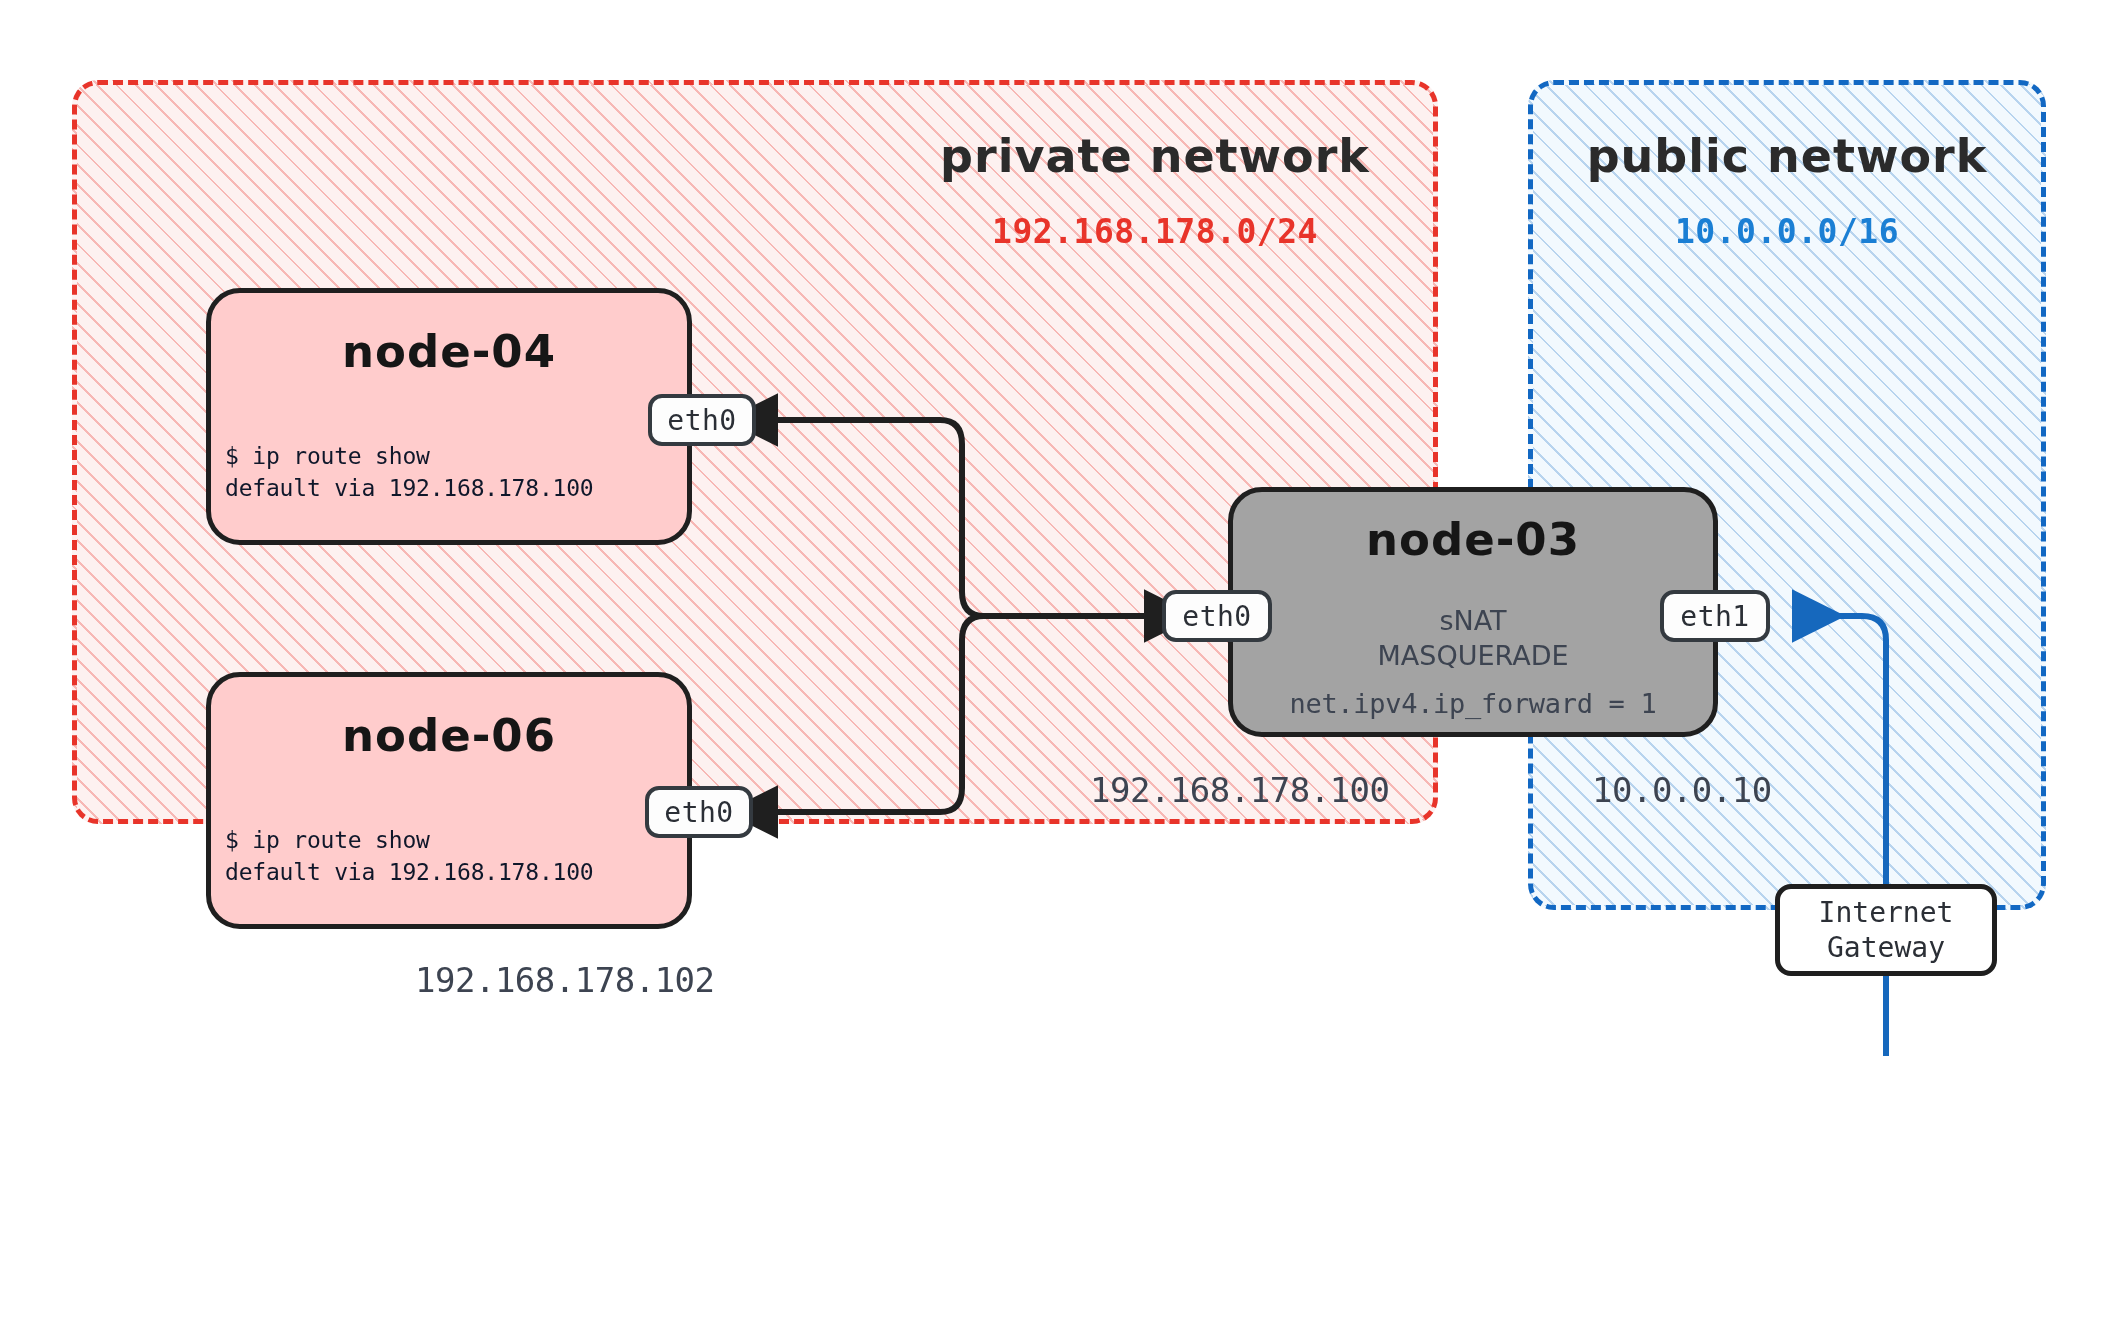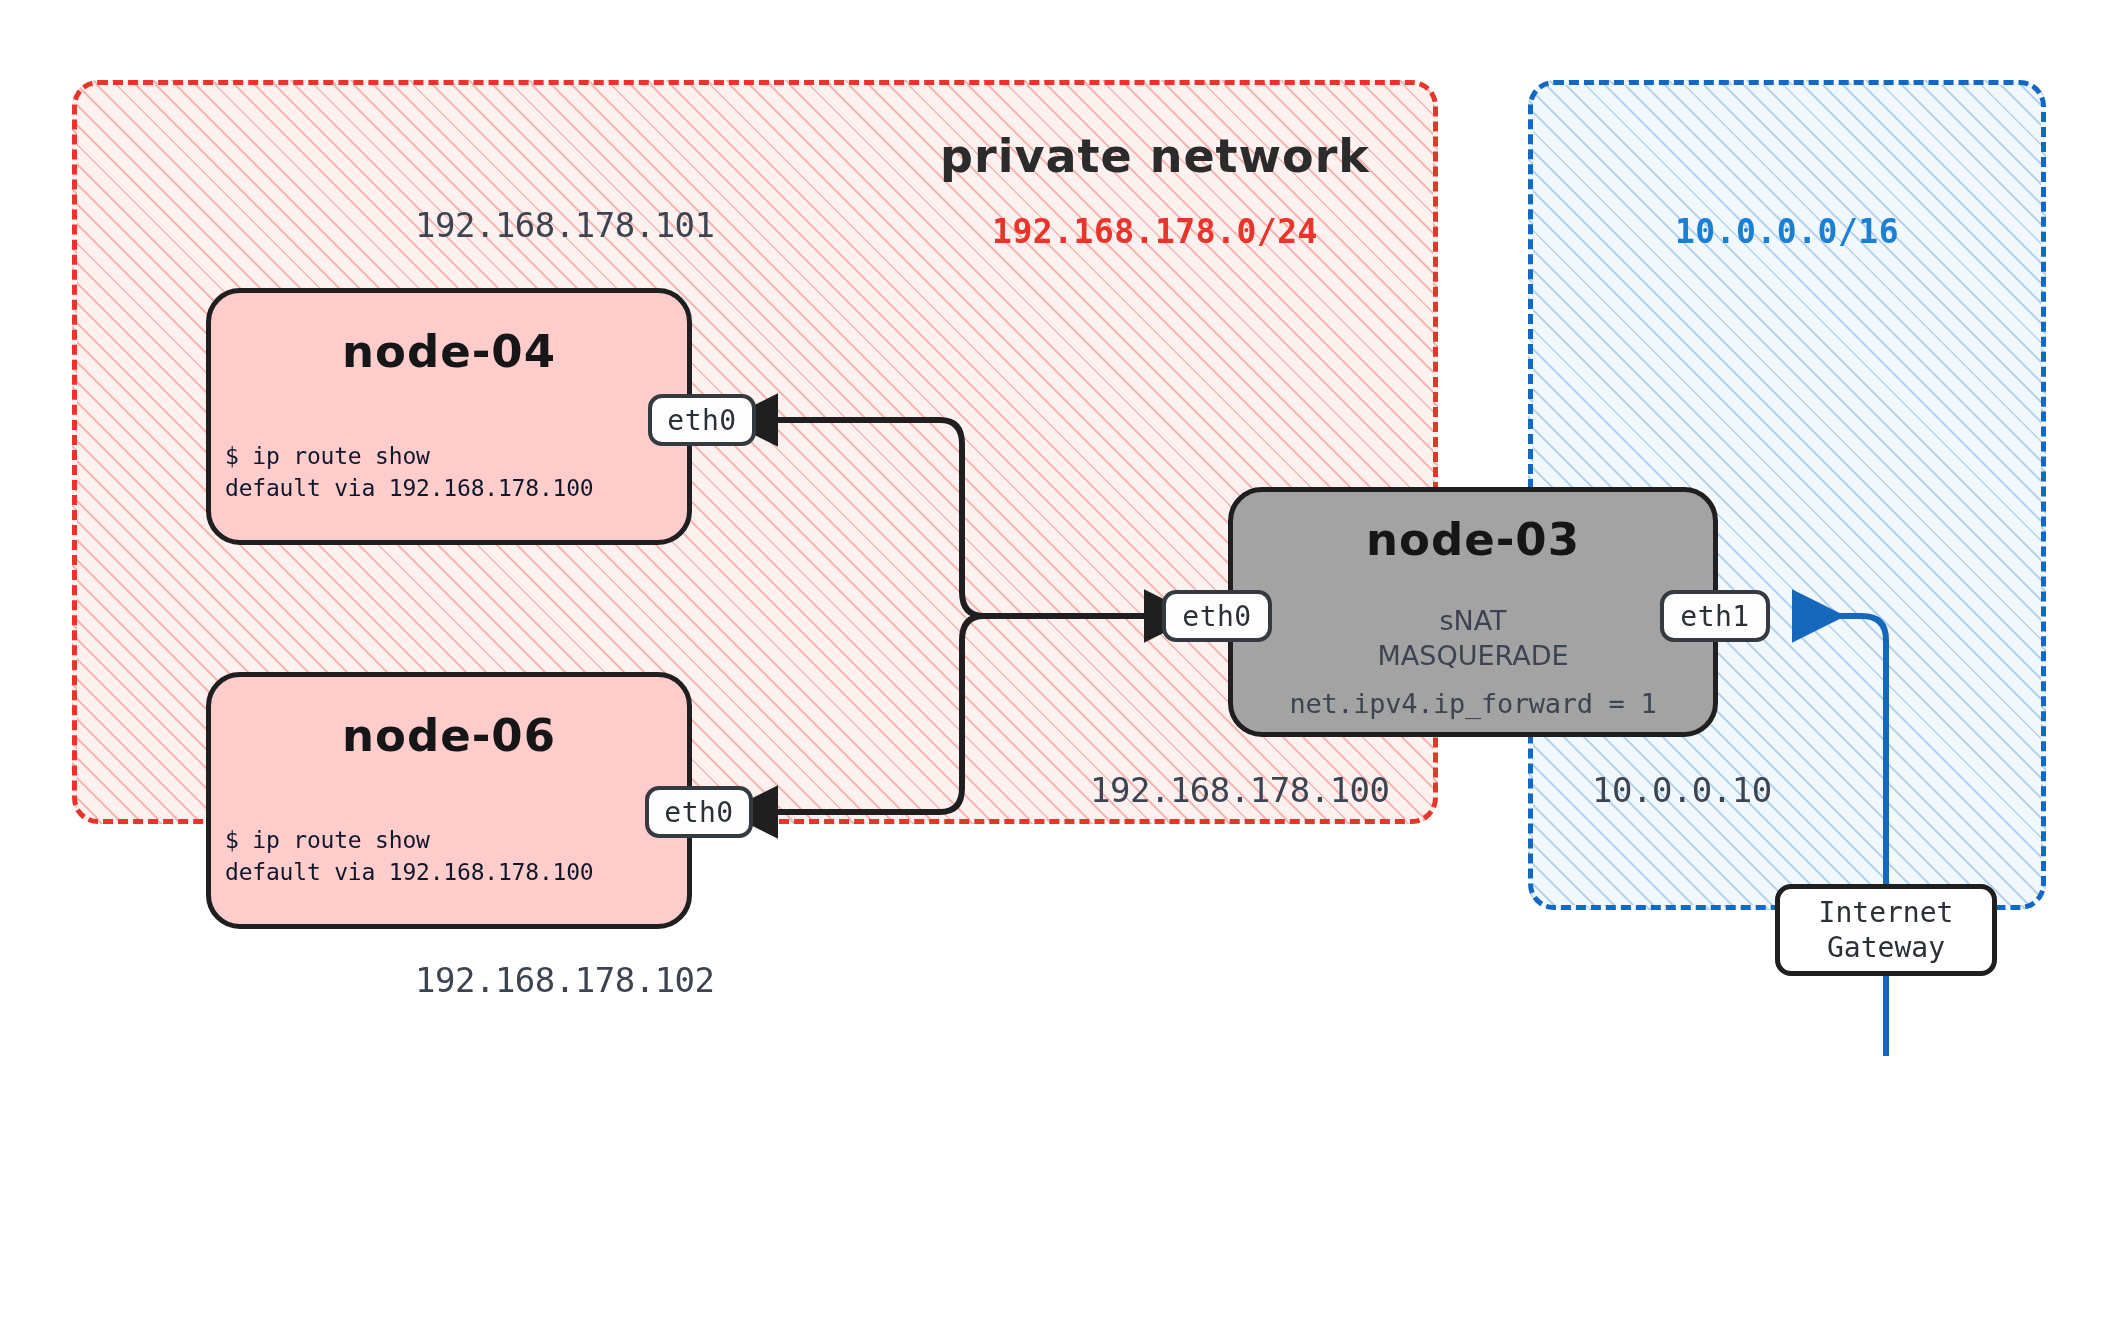--- a/index.html
+++ b/index.html
@@ -80,23 +80,23 @@
 <body>
 
 <div id="stage">
 
   <div class="zone" id="zone-private"></div>
   <div class="zone" id="zone-public"></div>
 
   <div class="zone-title hand" style="left:940px;top:132px;width:430px;">private network</div>
   <div class="zone-cidr mono" style="left:940px;top:212px;width:430px;color:#e8342a;">192.168.178.0/24</div>
 
+  <div class="zone-title hand" style="left:1572px;top:132px;width:430px;">public network</div>
   <div class="zone-cidr mono" style="left:1572px;top:212px;width:430px;color:#1b7fd4;">10.0.0.0/16</div>
 
-  <div class="ip-label mono" style="left:415px;top:205px;">192.168.178.101</div>
   <div class="ip-label mono" style="left:415px;top:960px;">192.168.178.102</div>
   <div class="ip-label mono" style="left:1090px;top:770px;">192.168.178.100</div>
   <div class="ip-label mono" style="left:1592px;top:770px;">10.0.0.10</div>
 
   <svg class="layer" aria-hidden="true">
     <defs>
       <marker id="arrow-dark-left" markerWidth="9" markerHeight="9" refX="7.6" refY="4.5" orient="auto" markerUnits="strokeWidth">
         <path d="M9,0 L9,9 L0,4.5 z" fill="#1f1f1f"></path>
       </marker>
       <marker id="arrow-dark-right" markerWidth="9" markerHeight="9" refX="1.4" refY="4.5" orient="auto" markerUnits="strokeWidth">

